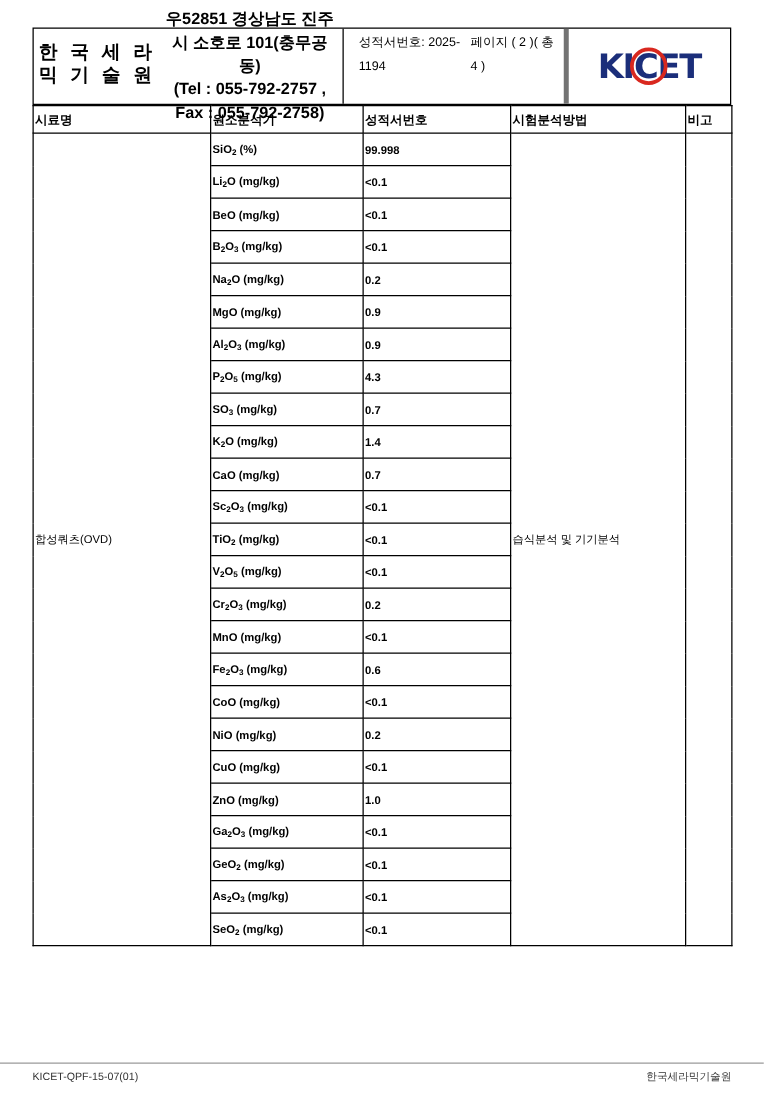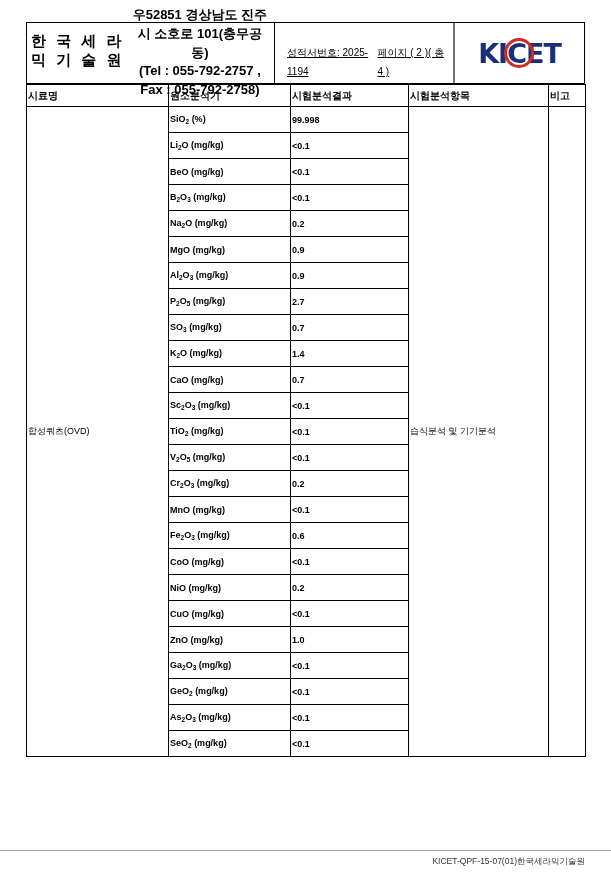--- a/index.html
+++ b/index.html
@@ -35,25 +35,24 @@
     justify-content: center;
     align-items: center;
     padding: 2px 4px;
   }
   .hc-org {
     flex: 0 0 248px;
     border-right: 1px solid #000;
   }
   .hc-meta {
     flex: 0 0 180px;
-    border-right: 2px solid #737373;
-    align-items: flex-end;
+    border-right: 4px solid #737373;
+    align-items: flex-start;
     padding-left: 12px;
     justify-content: center;
-    text-decoration: underline;
   }
   .hc-logo {
     flex: 1 1 auto;
   }
   .org-name {
     font-size: 15px;
     font-weight: bold;
     letter-spacing: 3px;
     margin-bottom: 5px;
   }
@@ -156,21 +155,21 @@
   }
 
   
   .bottom {
     position: absolute;
     left: 0; right: 0;
     bottom: 14px;
     border-top: 1px solid #9a9a9a;
     padding: 5px 26px 0 26px;
     display: flex;
-    justify-content: flex-end;
+    justify-content: space-between;
     font-size: 8.5px;
     color: #333;
   }
 
   
   .watermark {
     position: absolute;
     left: 0; right: 0;
     top: 355px;
     text-align: center;
@@ -235,22 +234,22 @@
         <col class="col-sample">
         <col class="col-item">
         <col class="col-value">
         <col class="col-method">
         <col class="col-note">
       </colgroup>
       <thead>
         <tr>
           <th>시료명</th>
           <th>원소분석기</th>
-          <th>시험분석결과</th>
-          <th>시험분석항목</th>
+          <th>성적서번호</th>
+          <th>시험분석방법</th>
           <th>비고</th>
         </tr>
       </thead>
       <tbody id="result-body">
           <tr>
             <td class="sample-cell" rowspan="25">합성쿼츠(OVD)</td>
             <td class="item">SiO<sub>2</sub>  (%)</td>
             <td class="value">99.998</td>
             <td class="method-cell" rowspan="25">습식분석 및 기기분석</td>
             <td rowspan="25"></td>
@@ -274,21 +273,21 @@
           <tr>
             <td class="item">MgO  (mg/kg)</td>
             <td class="value">0.9</td>
           </tr>
           <tr>
             <td class="item">Al<sub>2</sub>O<sub>3</sub>  (mg/kg)</td>
             <td class="value">0.9</td>
           </tr>
           <tr>
             <td class="item">P<sub>2</sub>O<sub>5</sub>  (mg/kg)</td>
-            <td class="value">2.7</td>
+            <td class="value">4.3</td>
           </tr>
           <tr>
             <td class="item">SO<sub>3</sub>  (mg/kg)</td>
             <td class="value">0.7</td>
           </tr>
           <tr>
             <td class="item">K<sub>2</sub>O  (mg/kg)</td>
             <td class="value">1.4</td>
           </tr>
           <tr>

